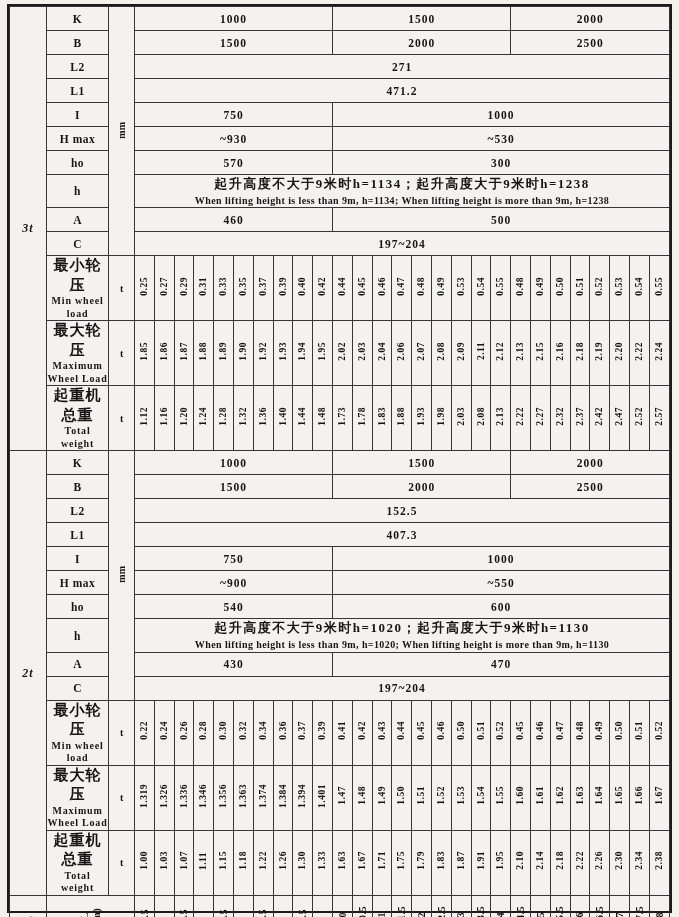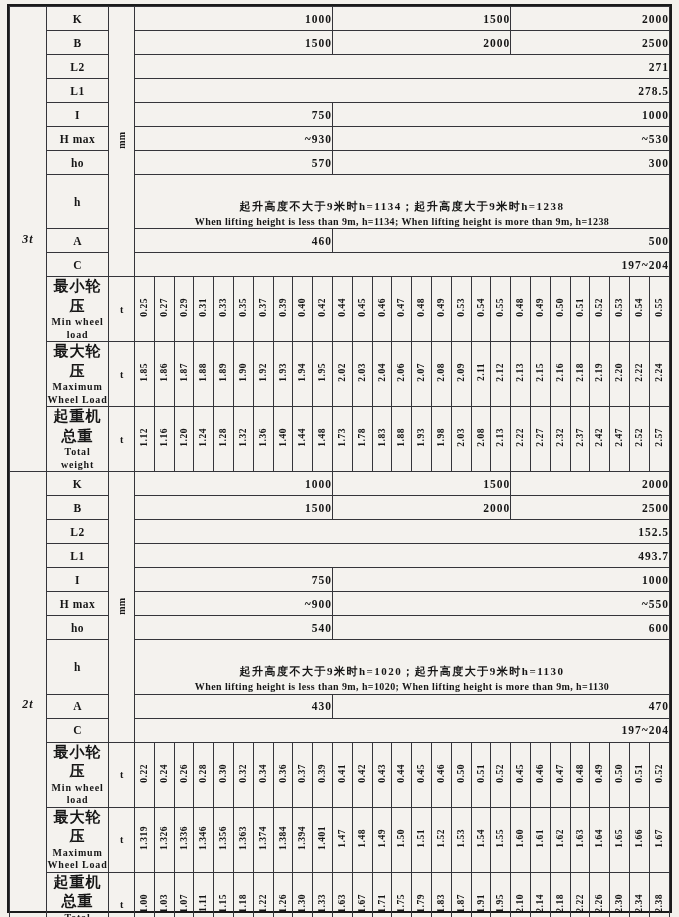--- a/index.html
+++ b/index.html
@@ -30,38 +30,38 @@
     overflow:hidden;
     font-weight:bold;
   }
   tr.dim-row{height:24px;}
   tr.h-row{height:32px;}
   tr.wheel-row{height:52px;}
   tr.footer-row{height:45px;}
 
   .group-cell{font-size:12px;letter-spacing:1px;font-style:italic;}
   .row-label{font-size:11.5px;letter-spacing:.5px;}
-  .dim-val{font-size:11.5px;letter-spacing:1px;text-align:right;}
+  .dim-val{font-size:11.5px;letter-spacing:1px;}
   .unit-cell{font-size:10px;}
 
   .rot{
     writing-mode:vertical-rl;
     transform:rotate(180deg);
     display:inline-block;
     line-height:1.15;
     white-space:nowrap;
   }
   .rot span{display:block;}
   .num-rot{font-size:9.5px;letter-spacing:.5px;}
   .foot-rot{font-size:10px;letter-spacing:.5px;}
 
   .wheel-label .zh{font-size:15px;letter-spacing:1px;line-height:1.3;}
   .wheel-label .en{font-size:10px;letter-spacing:.8px;line-height:1.25;}
 
-  .note-zh{font-size:11px;letter-spacing:1.5px;line-height:1.45;margin-top:24px;}
+  .note-zh{font-size:13px;letter-spacing:1.5px;line-height:1.45;}
   .note-en{font-size:10px;letter-spacing:.4px;line-height:1.35;white-space:nowrap;}
 
   .rot .en-line{font-size:9.5px;letter-spacing:.5px;}
   .rot .zh-line{font-size:10px;letter-spacing:1px;}
 </style>
 </head>
 <body>
 
 <div class="sheet">
   <table id="spec-table">
@@ -111,21 +111,21 @@
           <td class="dim-val" colspan="10">1500</td>
           <td class="dim-val" colspan="9">2000</td>
           <td class="dim-val" colspan="8">2500</td>
         </tr>
         <tr class="dim-row">
           <td class="row-label">L2</td>
           <td class="dim-val" colspan="27">271</td>
         </tr>
         <tr class="dim-row">
           <td class="row-label">L1</td>
-          <td class="dim-val" colspan="27">278.5</td>
+          <td class="dim-val" colspan="27">471.2</td>
         </tr>
         <tr class="dim-row">
           <td class="row-label">I</td>
           <td class="dim-val" colspan="10">750</td>
           <td class="dim-val" colspan="17">1000</td>
         </tr>
         <tr class="dim-row">
           <td class="row-label">H max</td>
           <td class="dim-val" colspan="10">~930</td>
           <td class="dim-val" colspan="17">~530</td>
@@ -277,21 +277,21 @@
           <td class="dim-val" colspan="10">1500</td>
           <td class="dim-val" colspan="9">2000</td>
           <td class="dim-val" colspan="8">2500</td>
         </tr>
         <tr class="dim-row">
           <td class="row-label">L2</td>
           <td class="dim-val" colspan="27">152.5</td>
         </tr>
         <tr class="dim-row">
           <td class="row-label">L1</td>
-          <td class="dim-val" colspan="27">493.7</td>
+          <td class="dim-val" colspan="27">407.3</td>
         </tr>
         <tr class="dim-row">
           <td class="row-label">I</td>
           <td class="dim-val" colspan="10">750</td>
           <td class="dim-val" colspan="17">1000</td>
         </tr>
         <tr class="dim-row">
           <td class="row-label">H max</td>
           <td class="dim-val" colspan="10">~900</td>
           <td class="dim-val" colspan="17">~550</td>

